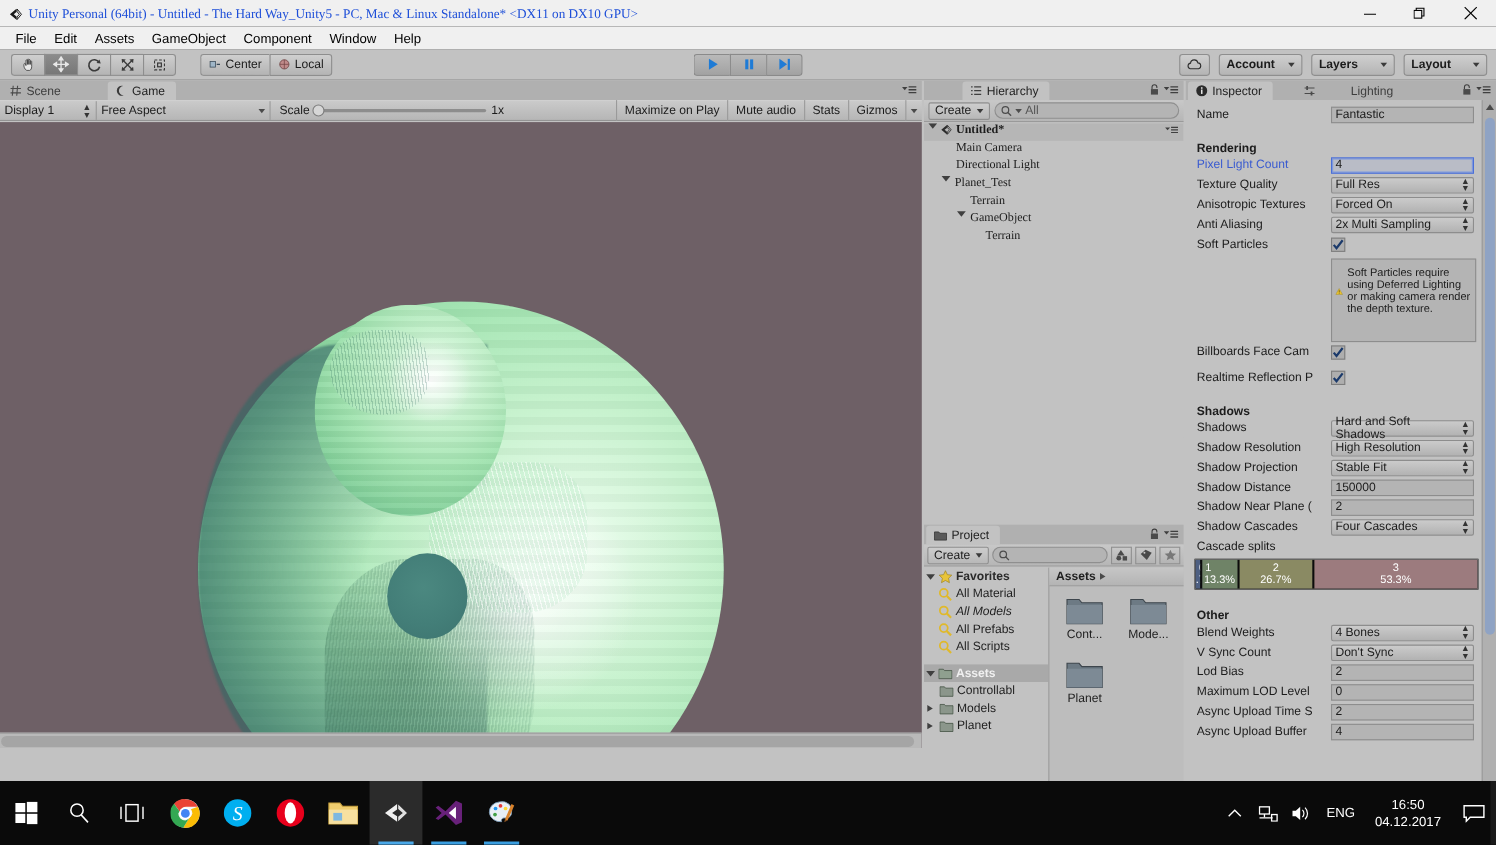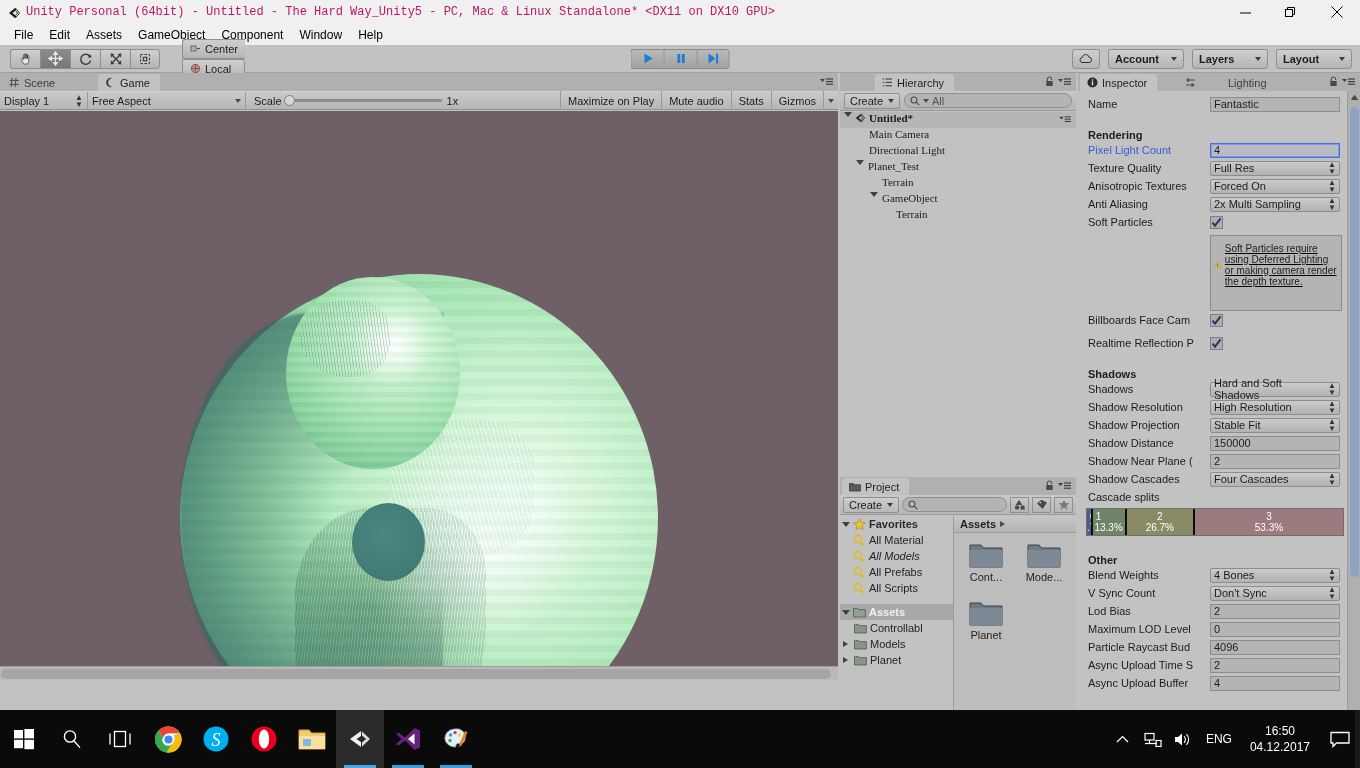--- a/index.html
+++ b/index.html
@@ -20,22 +20,22 @@
     display: flex; align-items: center;
   }
   .titlebar .tb-icon {
     width: 26px; height: 24px; display: flex; align-items: center; justify-content: center;
   }
   .unity-glyph {
     width: 13px; height: 13px; position: relative;
   }
   .unity-glyph svg { display: block; }
   .titlebar .tb-title {
-    font-size: 12px; color: #be185d; white-space: nowrap;
-    font-family: Liberation Mono, monospace;
+    font-size: 12px; color: #1d4ed8; white-space: nowrap;
+    font-family: Liberation Serif, serif;
   }
   .wincontrols { position: absolute; right: 0; top: 0; height: 24px; display: flex; }
   .wc { width: 46px; height: 24px; display: flex; align-items: center; justify-content: center; }
   .wc svg { display: block; }
 
   
   .menubar {
     position: absolute; left: 0; top: 24px; width: 1360px; height: 21px;
     background: #f0f0f0; display: flex; align-items: center; padding-left: 6px;
   }
@@ -63,21 +63,21 @@
     background: linear-gradient(to bottom, #cfcfcf, #b4b4b4);
     border: 1px solid #8e8e8e;
     border-right: none;
     display: flex; align-items: center; justify-content: center;
   }
   .tbtn:first-child { border-radius: 3px 0 0 3px; }
   .tbtn:last-child { border-right: 1px solid #8e8e8e; border-radius: 0 3px 3px 0; }
   .tbtn.on { background: linear-gradient(to bottom, #8b8b8b, #777); }
   .tbtn svg { display: block; }
 
-  .pivot-group { display: flex; margin-left: 22px; flex-direction: column; }
+  .pivot-group { display: flex; margin-left: 22px; }
   .pbtn {
     height: 20px; padding: 0 7px;
     background: linear-gradient(to bottom, #cfcfcf, #b4b4b4);
     border: 1px solid #8e8e8e; border-right: none;
     display: flex; align-items: center; gap: 4px;
     font-size: 11px; color: #1c1c1c; white-space: nowrap;
   }
   .pbtn:first-child { border-radius: 3px 0 0 3px; }
   .pbtn:last-child { border-right: 1px solid #8e8e8e; border-radius: 0 3px 3px 0; }
 
@@ -294,21 +294,21 @@
     width: 130px; height: 15px;
     background: linear-gradient(to bottom, #cbcbcb, #b2b2b2);
     border: 1px solid #8d8d8d; border-radius: 2px;
     font-size: 11px; color: #1c1c1c; display: flex; align-items: center; justify-content: space-between; padding: 0 3px;
   }
   .updown { font-size: 8px; line-height: 7px; color: #333; text-align: center; }
   .icheck { width: 13px; height: 13px; background: #aeaeae; border: 1px solid #7e7e7e; display: flex; align-items: center; justify-content: center; }
   .helpbox {
     margin: 4px 0 0 132px; width: 132px; min-height: 76px;
     background: #b4b4b4; border: 1px solid #8d8d8d;
-    display: flex; gap: 4px; padding: 4px 4px 20px 3px; align-items: center; text-decoration: underline;
+    display: flex; gap: 4px; padding: 4px 4px 20px 3px; align-items: center;
   }
   .helpbox .txt { font-size: 10px; color: #1c1c1c; line-height: 11px; }
   .cascadebar {
     margin: 2px 0 0 8px; width: 258px; height: 28px;
     border: 1px solid #6e6e6e; display: flex; background: #000;
   }
   .casc { position: relative; display: flex; flex-direction: column; justify-content: center; border-right: 2px solid #0c0c0c; overflow: hidden; }
   .casc:last-child { border-right: none; }
   .casc .num { font-size: 10px; color: #fff; padding-left: 3px; line-height: 11px; }
   .casc .pct { font-size: 10px; color: #fff; text-align: center; line-height: 11px; }
@@ -1005,26 +1005,20 @@
             <span>2</span>
           </span>
         </div>
         <div class="irow">
           <span class="ilabel">Maximum LOD Level</span>
           <span class="ifield">
             <span>0</span>
           </span>
         </div>
         <div class="irow">
-          <span class="ilabel">Particle Raycast Bud</span>
-          <span class="ifield">
-            <span>4096</span>
-          </span>
-        </div>
-        <div class="irow">
           <span class="ilabel">Async Upload Time S</span>
           <span class="ifield">
             <span>2</span>
           </span>
         </div>
         <div class="irow">
           <span class="ilabel">Async Upload Buffer</span>
           <span class="ifield">
             <span>4</span>
           </span>

